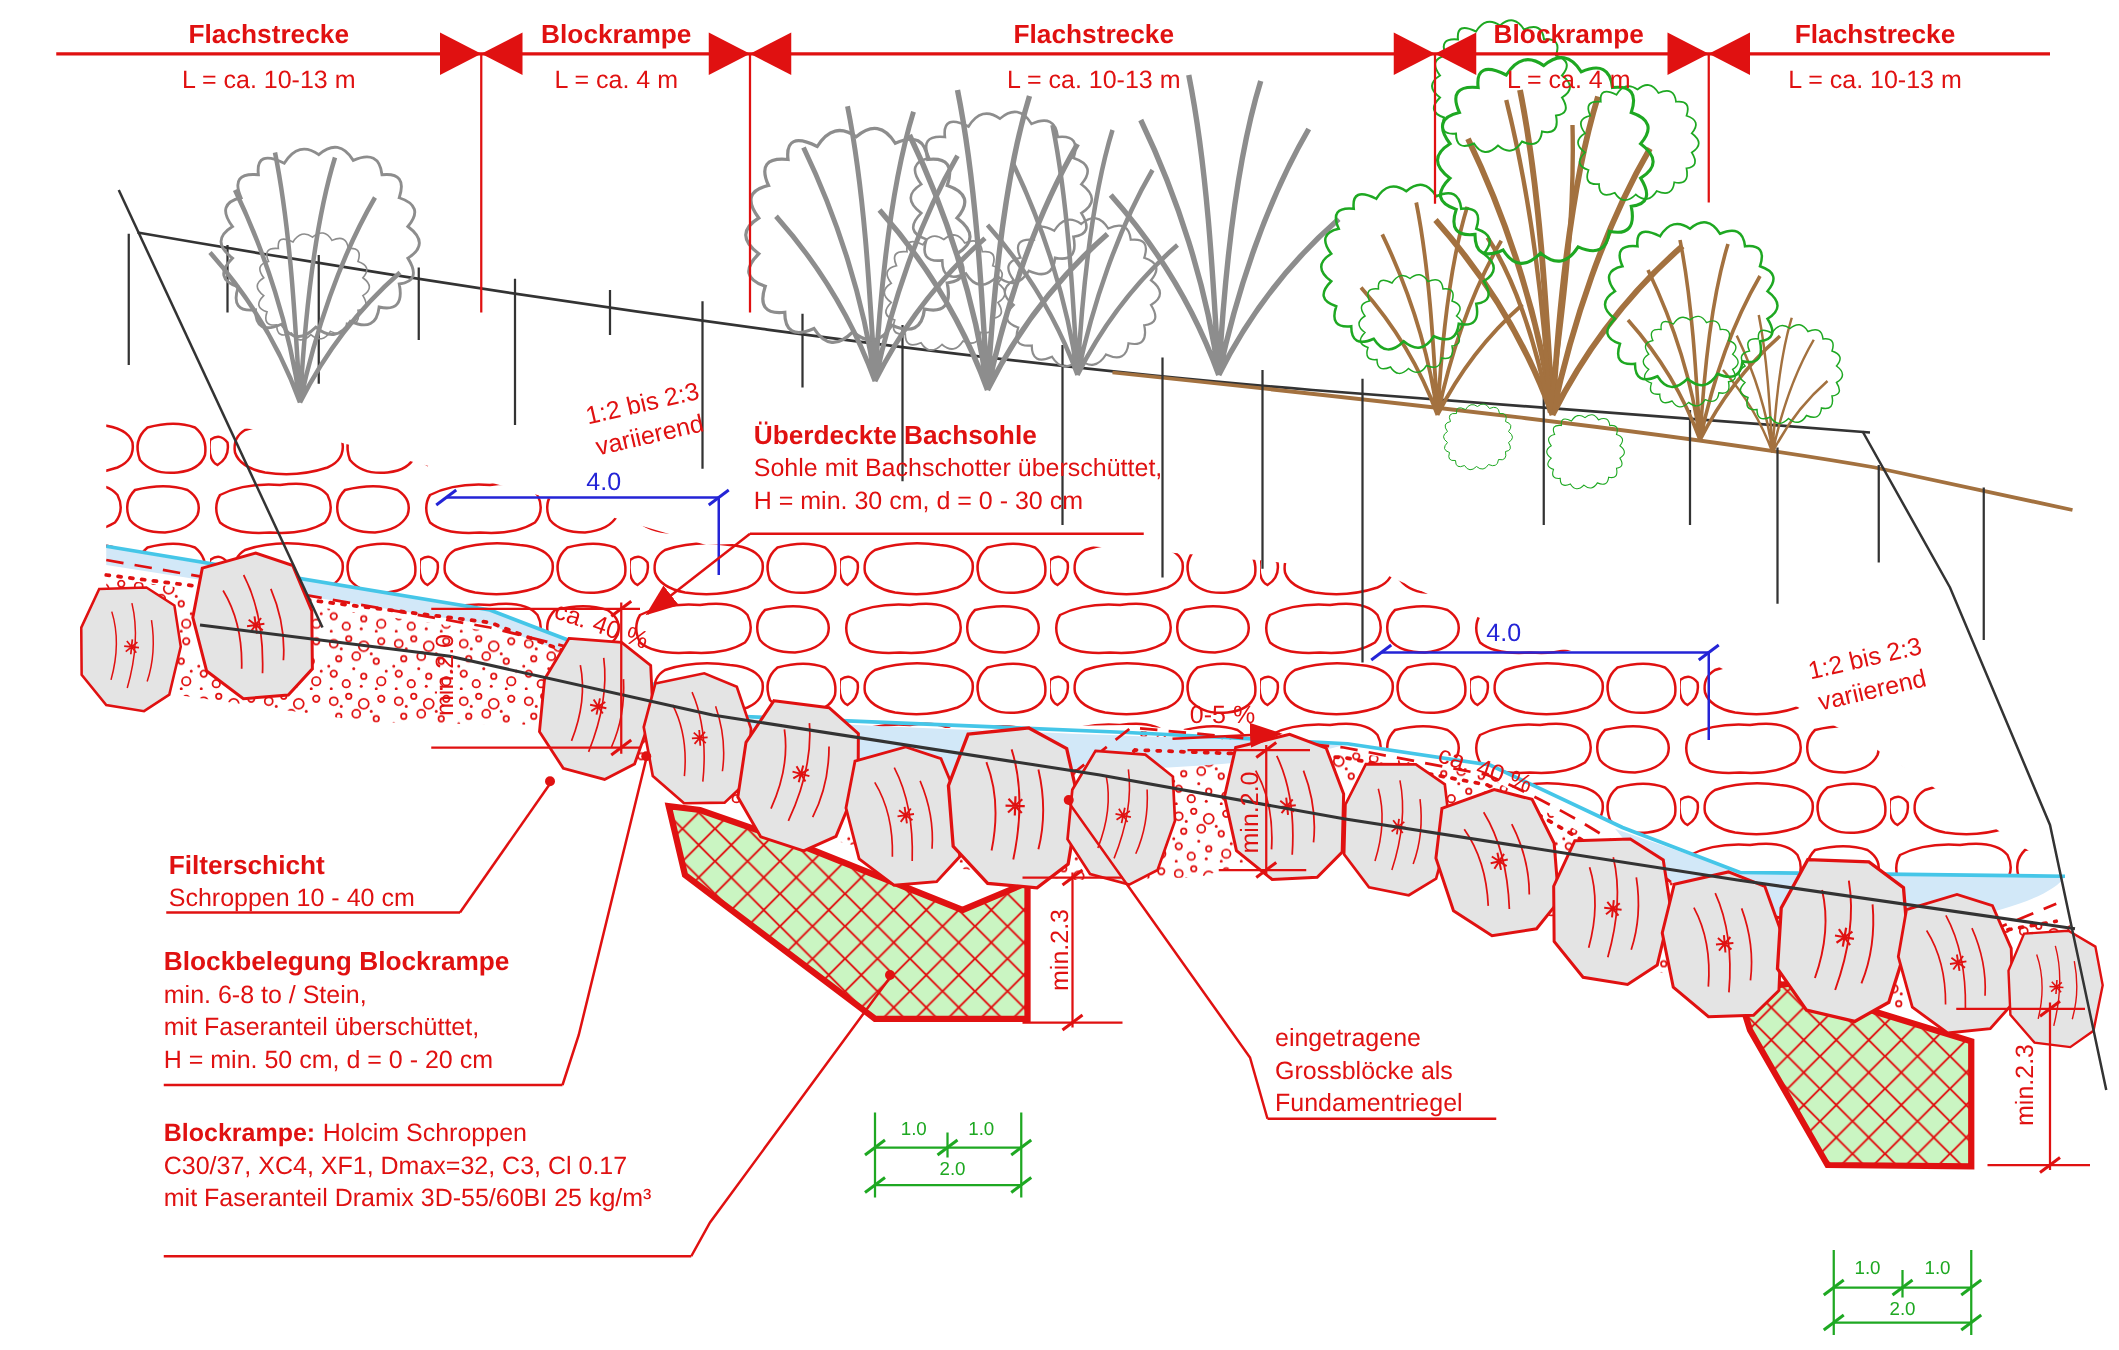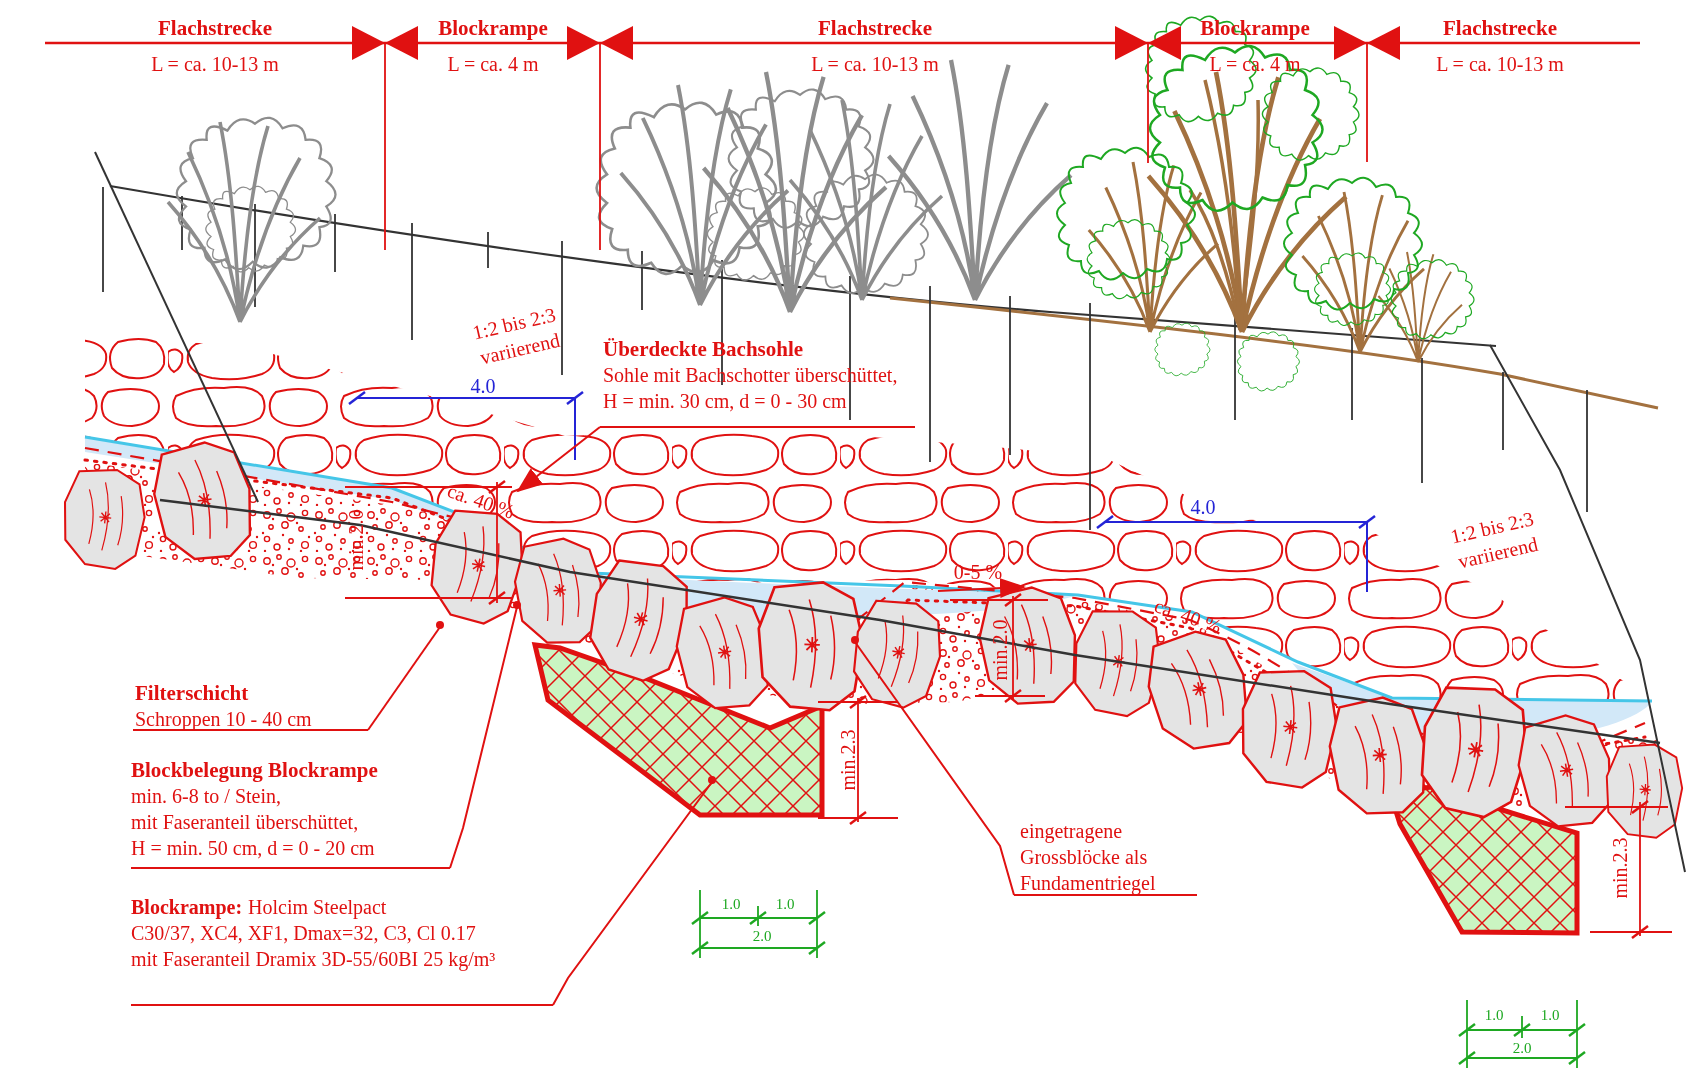--- a/index.html
+++ b/index.html
@@ -1,17 +1,17 @@
 <!DOCTYPE html>
 <html style="--red: #e01111; --blue: #2424d6; --green: #1ea822; --light_green: #caf5c2; --grey_block: #e4e4e4; --water: #d2e8f8; --cyan: #45c6e8; --dark: #333333; --brown: #a3713f; --grey_veg: #8d8d8d;"><head>
 <meta charset="utf-8">
 <style>
   html,body{margin:0;padding:0;background:#fff}
   .stage{position:relative;width:1695px;height:1076px;background:#fff;overflow:hidden;
-         font-family:Liberation Serif, serif}
+         font-family:Liberation Sans, sans-serif}
   .stage svg{position:absolute;left:0;top:0}
   .lab{position:absolute;color:var(--red);white-space:nowrap;line-height:26px;font-size:20px}
   .c{transform:translate(-50%,-50%);text-align:center}
   .v{transform:translate(-50%,-50%) rotate(-90deg)}
   .rotm13{transform:translate(-50%,-50%) rotate(-13deg);text-align:center}
   .rot19{transform:translate(-50%,-50%) rotate(19deg)}
   .b{font-weight:bold}
   .f21{font-size:21px}
   .blue-t{color:var(--blue)}
   .green-t{color:var(--green);font-size:15px}
@@ -329,21 +329,21 @@
   <div class="b f21">Filterschicht</div>
   <div>Schroppen 10 - 40 cm</div>
 </div>
 <div class="lab" style="left:131px;top:757px">
   <div class="b f21">Blockbelegung Blockrampe</div>
   <div>min. 6-8 to / Stein,</div>
   <div>mit Faseranteil überschüttet,</div>
   <div>H = min. 50 cm, d = 0 - 20 cm</div>
 </div>
 <div class="lab" style="left:131px;top:894px">
-  <div><span class="b">Blockrampe:</span><span style="margin-left:6px">Holcim Steelpact</span></div>
+  <div><span class="b">Blockrampe:</span><span style="margin-left:6px">Holcim Schroppen</span></div>
   <div>C30/37, XC4, XF1, Dmax=32, C3, Cl 0.17</div>
   <div>mit Faseranteil Dramix 3D-55/60BI 25 kg/m³</div>
 </div>
 
 <div class="lab" style="left:1020px;top:818px">
   <div>eingetragene</div>
   <div>Grossblöcke als</div>
   <div>Fundamentriegel</div>
 </div>
 

